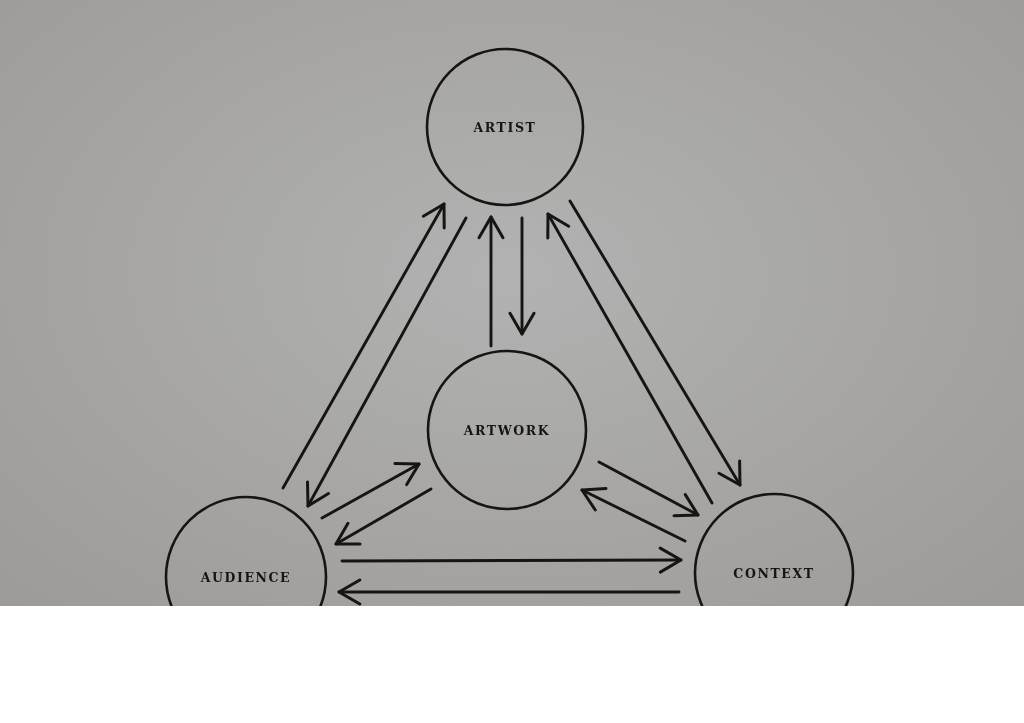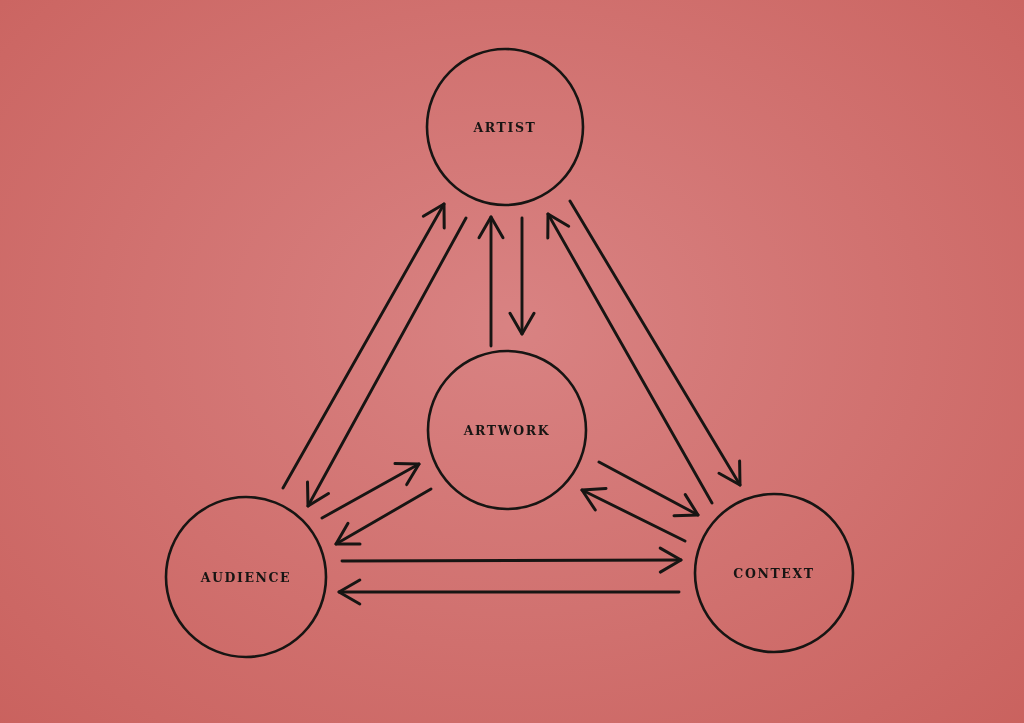--- a/index.html
+++ b/index.html
@@ -2,22 +2,22 @@
 <html><head>
 <meta charset="utf-8">
 <style>
   html, body {
     margin: 0;
     padding: 0;
   }
   .page {
     position: relative;
     width: 1024px;
-    height: 723px;
-    background: #b91c1c;
+    height: 606px;
+    background: #737373;
     overflow: hidden;
   }
   .paper-tint {
     position: absolute;
     inset: 0;
     background: radial-gradient(ellipse at 50% 45%, rgba(255,255,255,0.45) 0%, rgba(233,229,219,0.35) 100%);
     pointer-events: none;
   }
   svg {
     position: absolute;

